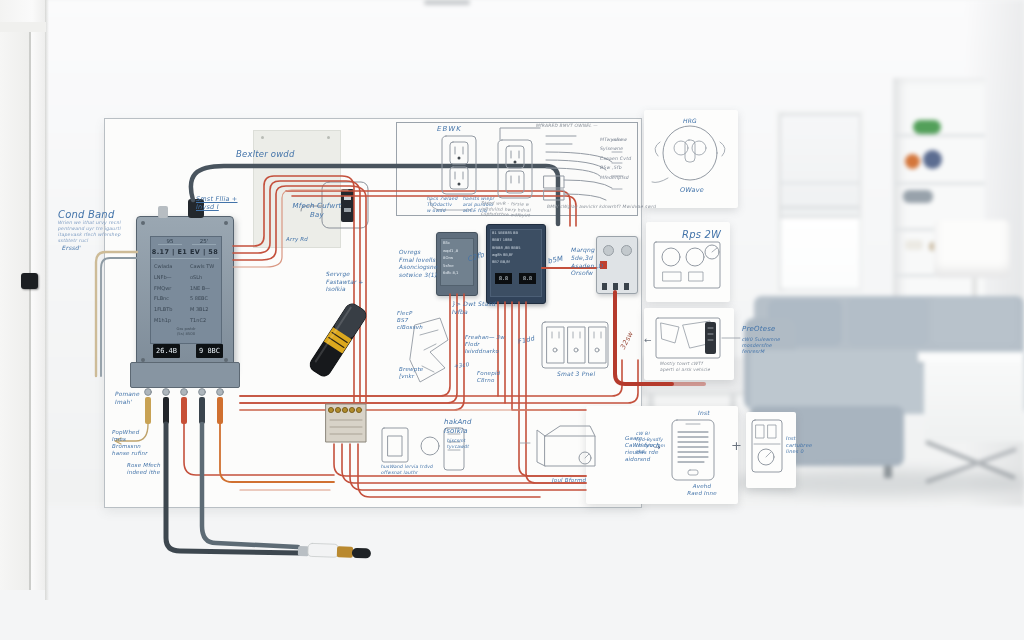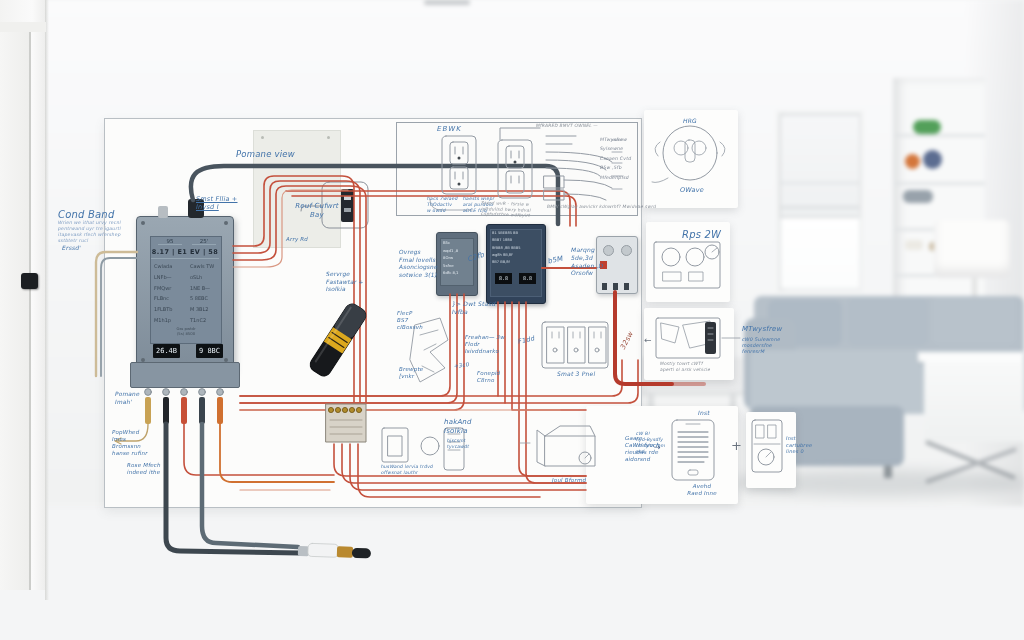--- a/index.html
+++ b/index.html
@@ -347,24 +347,24 @@
       <path d="M-7,-34 V30" stroke="#ffffff" stroke-opacity=".14" stroke-width="2"></path>
     </g>
   </svg>
 
   <div class="note" style="left:58px;top:208px;font-size:10px;">Cond Band</div>
   <div class="note" style="left:58px;top:220px;font-size:4.6px;color:#7d9cc2;">Wrien we ithat urvy recnl
 pentrwand uyr tre igaurtl
 itapevask rfech wfershep
 sstbtetr rucl</div>
   <div class="note" style="left:62px;top:244px;font-size:6px;">Erssd'</div>
-  <div class="note" style="left:236px;top:149px;font-size:8.5px;">Pomane view</div>
+  <div class="note" style="left:236px;top:149px;font-size:8.5px;">Bexlter owdd</div>
   <div class="note" style="left:196px;top:195px;font-size:6.5px;text-decoration:underline;">Smst Fllia +
 Inysd I</div>
-  <div class="note" style="left:290px;top:202px;width:54px;font-size:7px;text-align:center;">Reuf Cufwrt
+  <div class="note" style="left:290px;top:202px;width:54px;font-size:7px;text-align:center;">Mfech Cufwrt
 Bay</div>
   <div class="note" style="left:286px;top:236px;font-size:5.5px;">Arry Rd</div>
   <div class="note" style="left:326px;top:271px;font-size:5.8px;">Servrge
 Fastawtar +
 Isolkia</div>
   <div class="note" style="left:399px;top:249px;font-size:5.8px;">Ovregs
 Fmal lovells
 Asonciogsne
 sotwice 3(1)</div>
   <div class="note" style="left:452px;top:300px;font-size:6px;">}&gt; Dwt Stasd
@@ -421,21 +421,21 @@
   <div class="note pencil" style="left:536px;top:123px;font-size:4.4px;">MfRARED BMVT OWNEL —</div>
   <div class="note pencil" style="left:600px;top:135px;font-size:4.6px;line-height:2.05;color:#7d8694;">MTwysfrew
 Sylsewne
 Cseaen Cvtd
 B5w ,5fb
 Mfedenpfsd</div>
   <div class="note pencil" style="left:547px;top:204px;font-size:4.4px;">BMW cWgiag awvickr kdnwrhf? Mwidvae swrd</div>
   <div class="note" style="left:683px;top:117px;font-size:6px;">HRG</div>
   <div class="note" style="left:680px;top:186px;font-size:6.5px;text-align:center;">OWave</div>
   <div class="note" style="left:682px;top:228px;font-size:10px;">Rps 2W</div>
-  <div class="note" style="left:742px;top:325px;font-size:7px;">MTwysfrew</div>
+  <div class="note" style="left:742px;top:325px;font-size:7px;">PreOtese</div>
   <div class="note" style="left:742px;top:337px;font-size:4.8px;">cW0 5uleamne
 mosdersfne
 fenresrM</div>
   <div class="note pencil" style="left:660px;top:361px;font-size:4.4px;">Mostly towrt cWTf
 aperti ol arsk vehicle</div>
   <div class="note" style="left:698px;top:409px;font-size:6px;">Inst</div>
   <div class="note" style="left:682px;top:483px;width:40px;font-size:5.5px;text-align:center;">Avehd
 Raed Inne</div>
   <div class="note" style="left:636px;top:431px;font-size:4.5px;">cW B!
 hyd-Bysdfy

